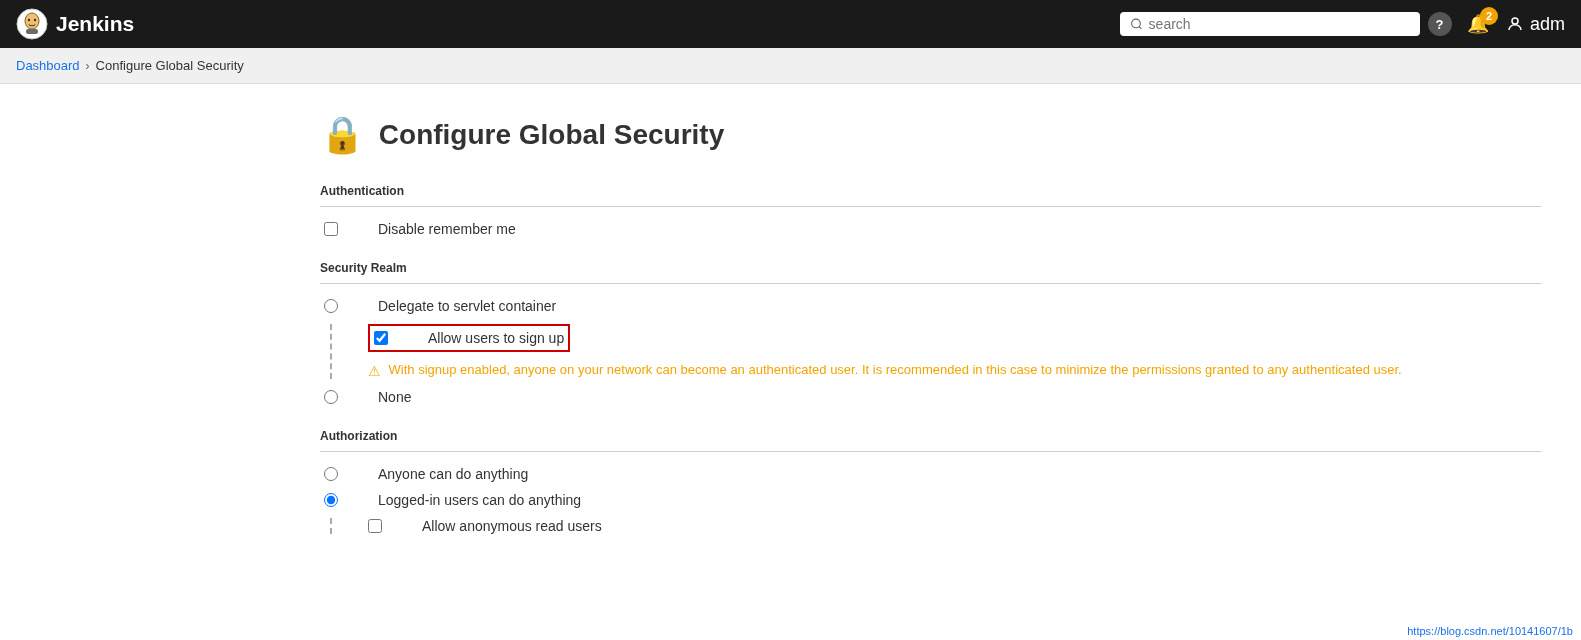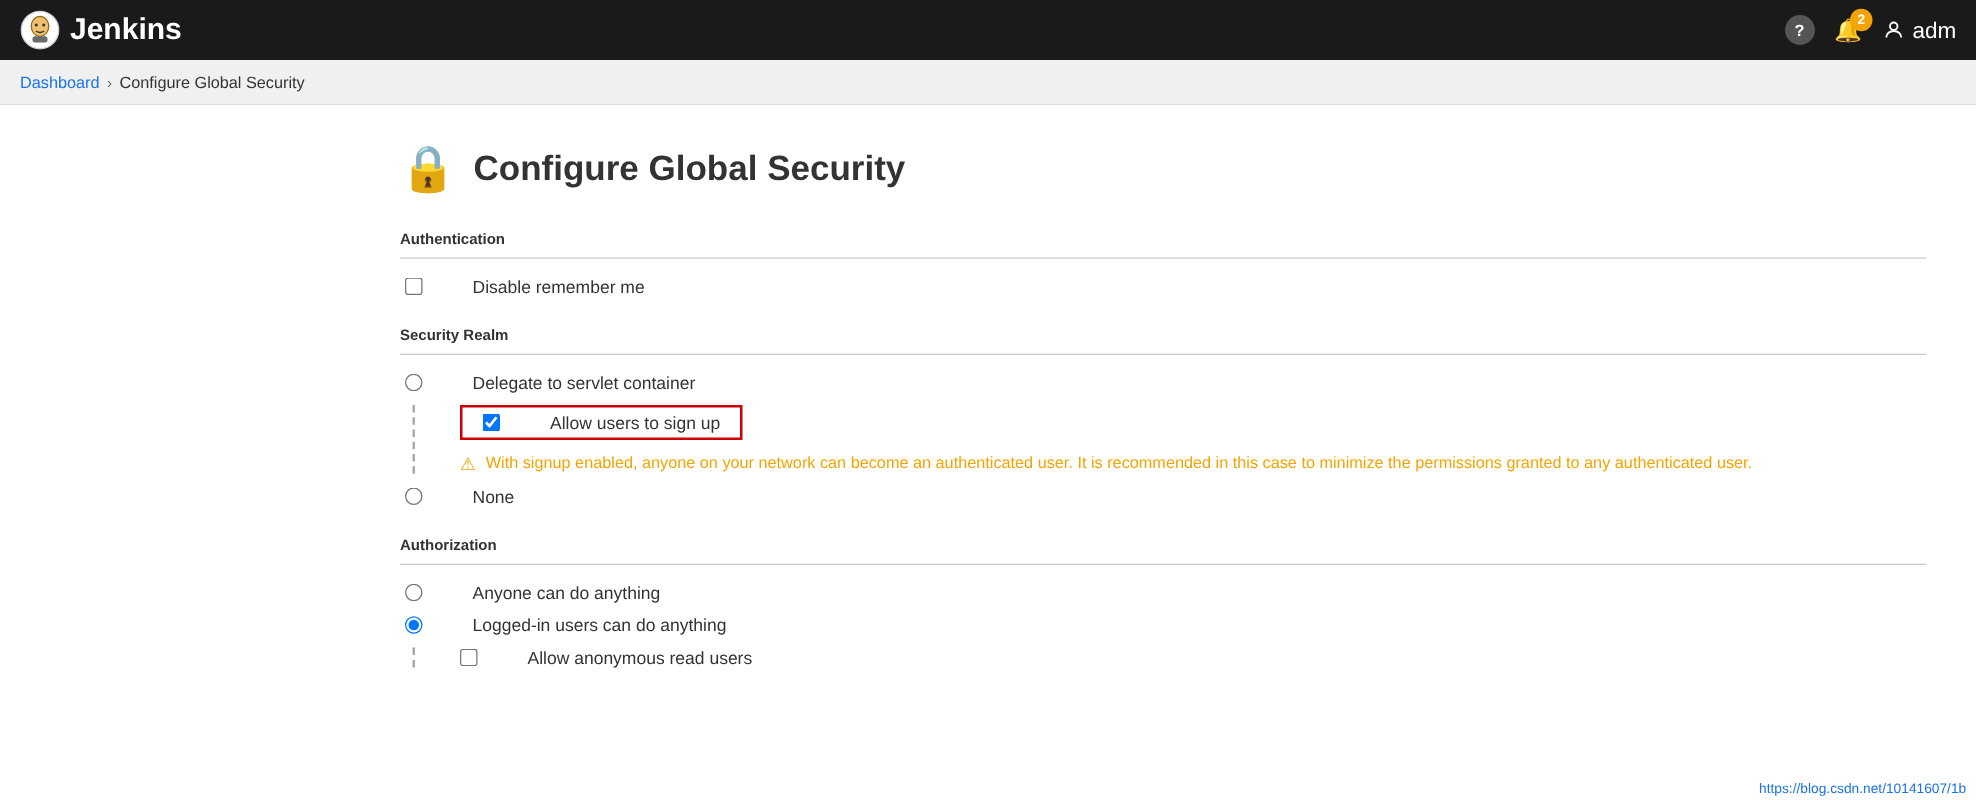--- a/index.html
+++ b/index.html
@@ -11,21 +11,21 @@
       display: flex;
       align-items: center;
       padding: 0 16px;
       height: 48px;
       color: #fff;
     }
     .topnav-logo {
       display: flex;
       align-items: center;
       gap: 8px;
-      font-size: 24px;
+      font-size: 21px;
       font-weight: bold;
       color: #fff;
       text-decoration: none;
     }
     .jenkins-icon {
       width: 32px;
       height: 32px;
     }
     .topnav-spacer { flex: 1; }
     .search-bar {
@@ -128,21 +128,21 @@
     }
 
     .form-row label { cursor: pointer; color: #333; margin-left: 32px; }
 
     
     .highlighted-option {
       display: inline-flex;
       align-items: center;
       gap: 8px;
       border: 2px solid #cc0000;
-      padding: 4px 16px;
+      padding: 4px 4px;
       background: #fff;
     }
 
     
     .indented {
       padding-left: 32px;
       border-left: 2px dashed #aaa;
       margin-left: 10px;
       margin-bottom: 10px;
     }
@@ -178,20 +178,27 @@
       <ellipse cx="16" cy="13" rx="7" ry="8" fill="#f0c070"></ellipse>
       <ellipse cx="16" cy="13" rx="7" ry="8" fill="none" stroke="#8B6914" stroke-width="1"></ellipse>
       <circle cx="13" cy="12" r="1.2" fill="#333"></circle>
       <circle cx="19" cy="12" r="1.2" fill="#333"></circle>
       <path d="M13 17 Q16 19 19 17" stroke="#333" stroke-width="1" fill="none" stroke-linecap="round"></path>
       <rect x="10" y="21" width="12" height="5" rx="2" fill="#6B6B6B"></rect>
     </svg>
     <span>Jenkins</span>
   </a>
   <div class="topnav-spacer"></div>
+  <div class="search-bar">
+    <svg width="14" height="14" viewBox="0 0 24 24" fill="none" stroke="#666" stroke-width="2">
+      <circle cx="11" cy="11" r="8"></circle>
+        <line x1="21" y1="21" x2="16.65" y2="16.65"></line>
+    </svg>
+    <input type="text" placeholder="search" style="">
+  </div>
   <div class="help-circle">
     <span>?</span>
   </div>
   <div class="notif-bell">
     🔔
     <span class="notif-badge">2</span>
   </div>
   <div class="user-area">
     <svg width="18" height="18" viewBox="0 0 24 24" fill="none" stroke="#fff" stroke-width="2">
       <circle cx="12" cy="8" r="4"></circle>

